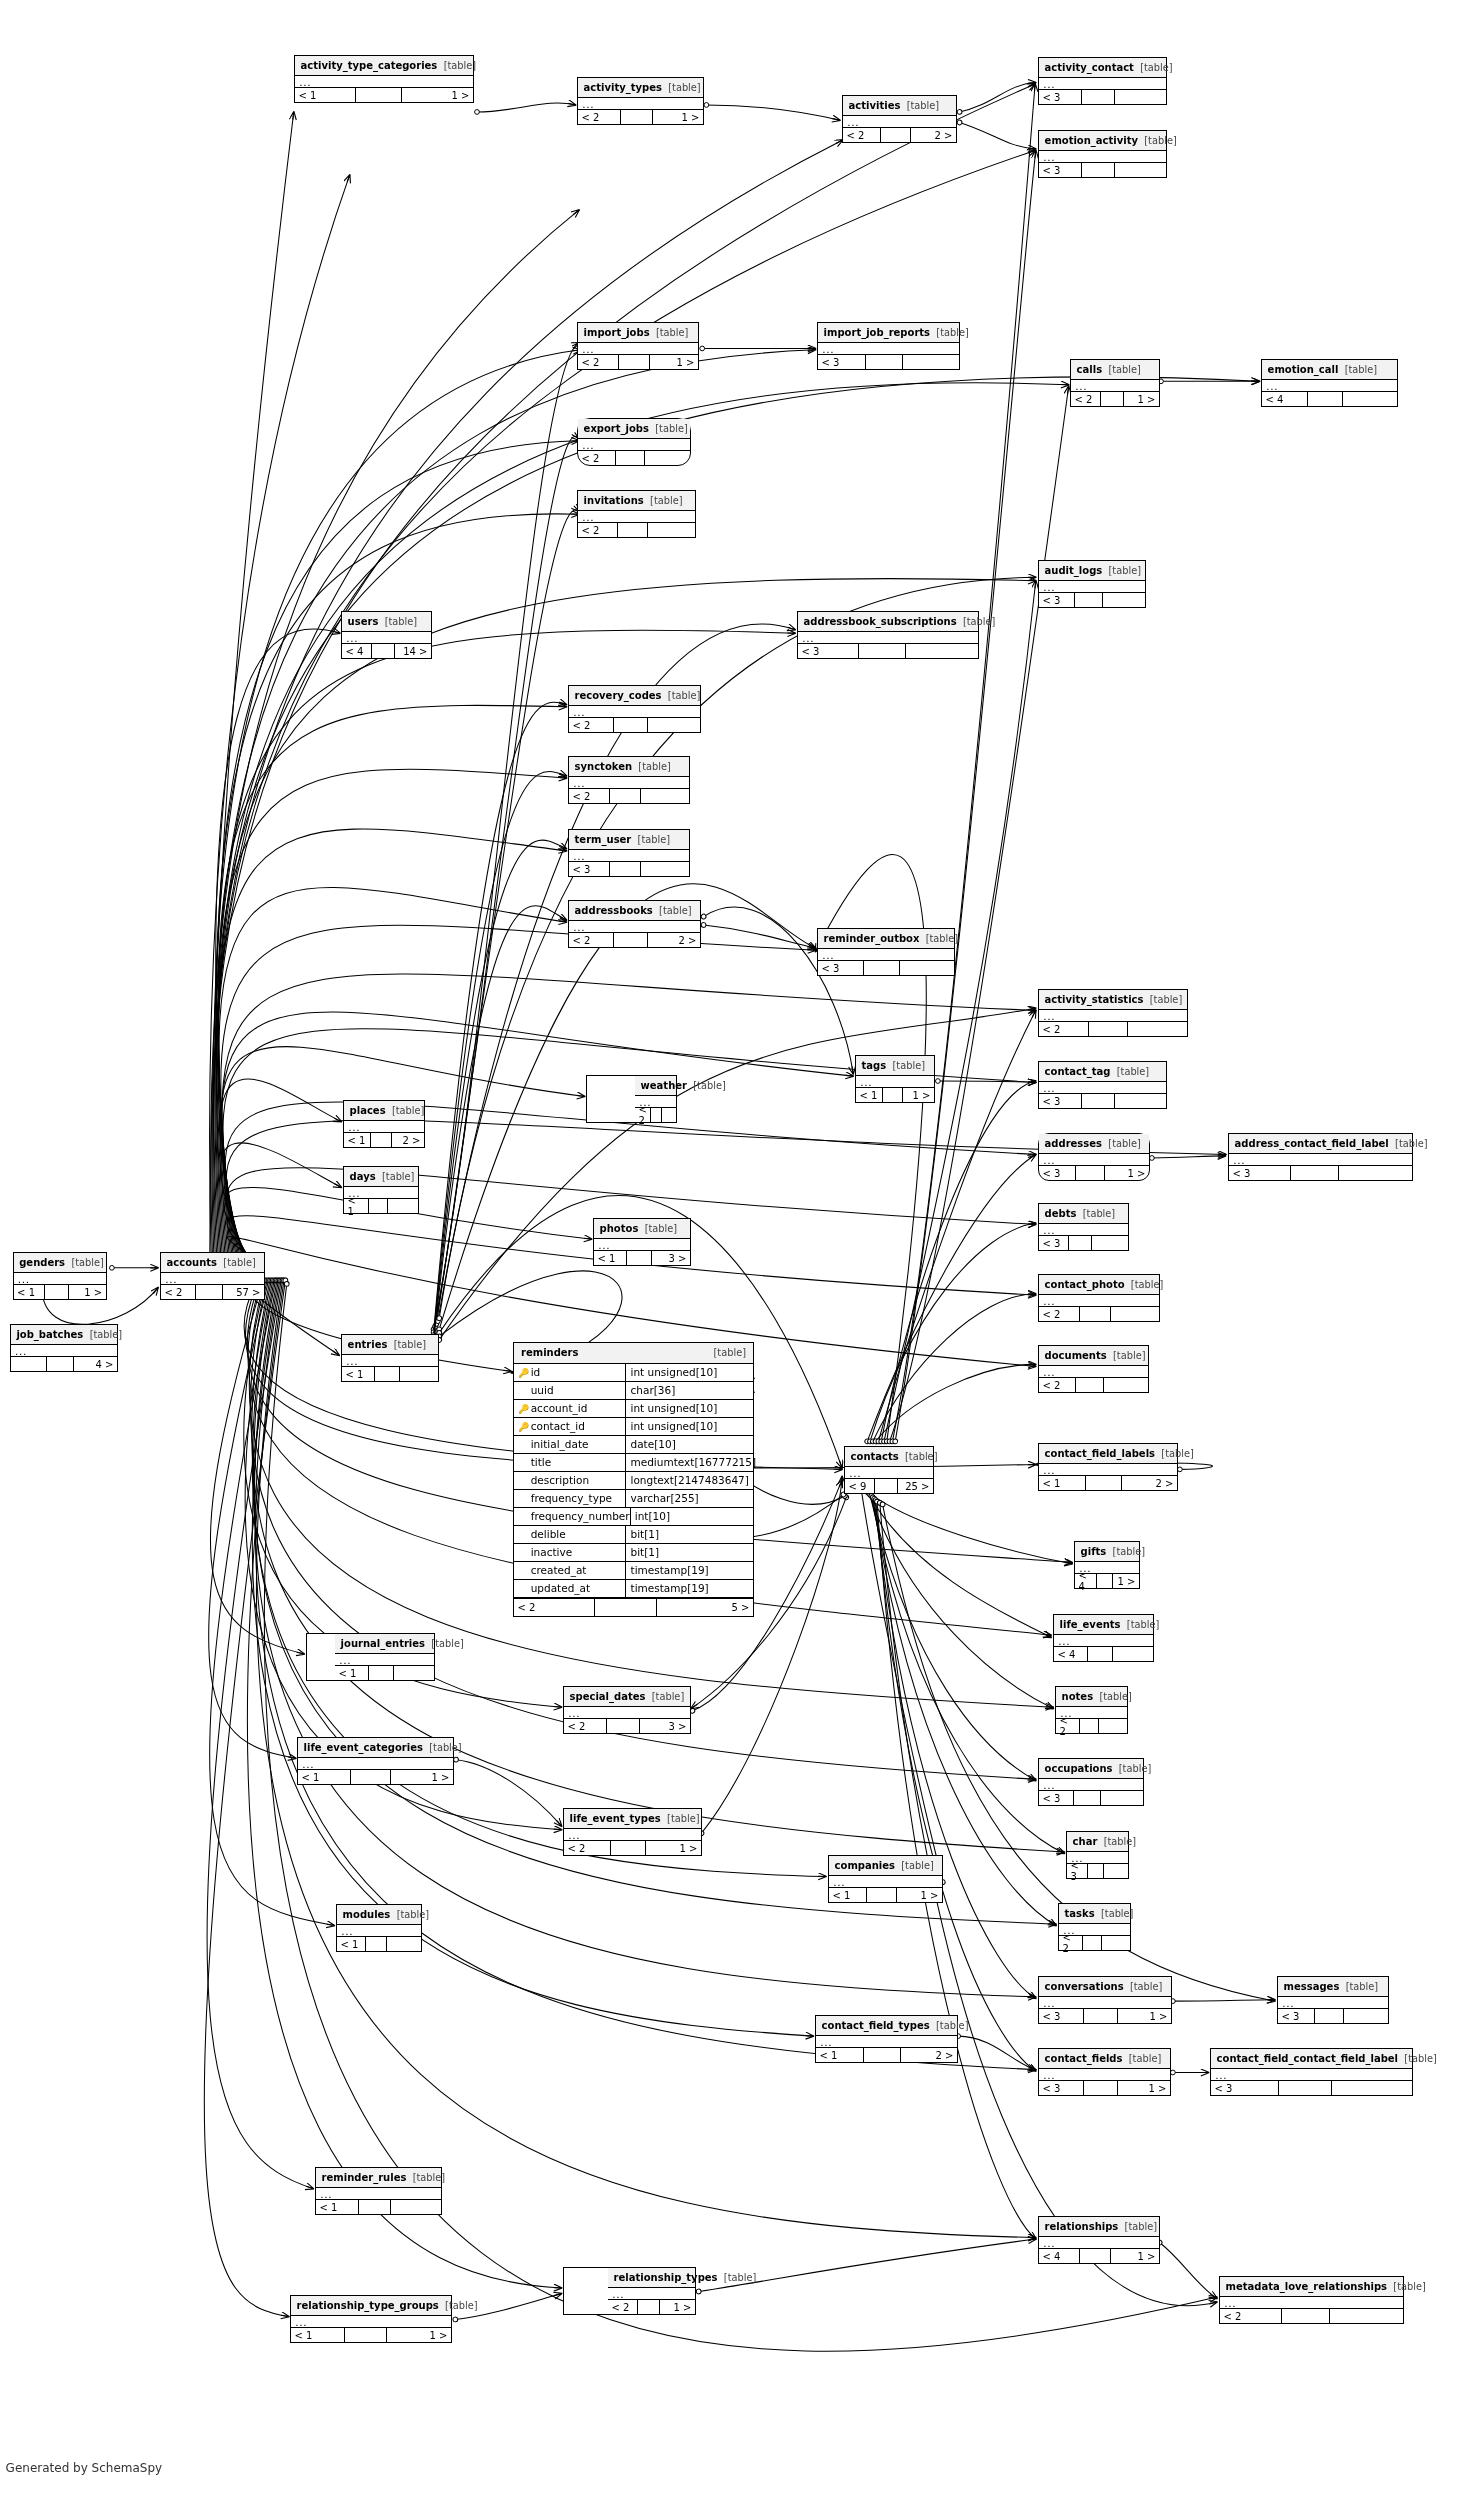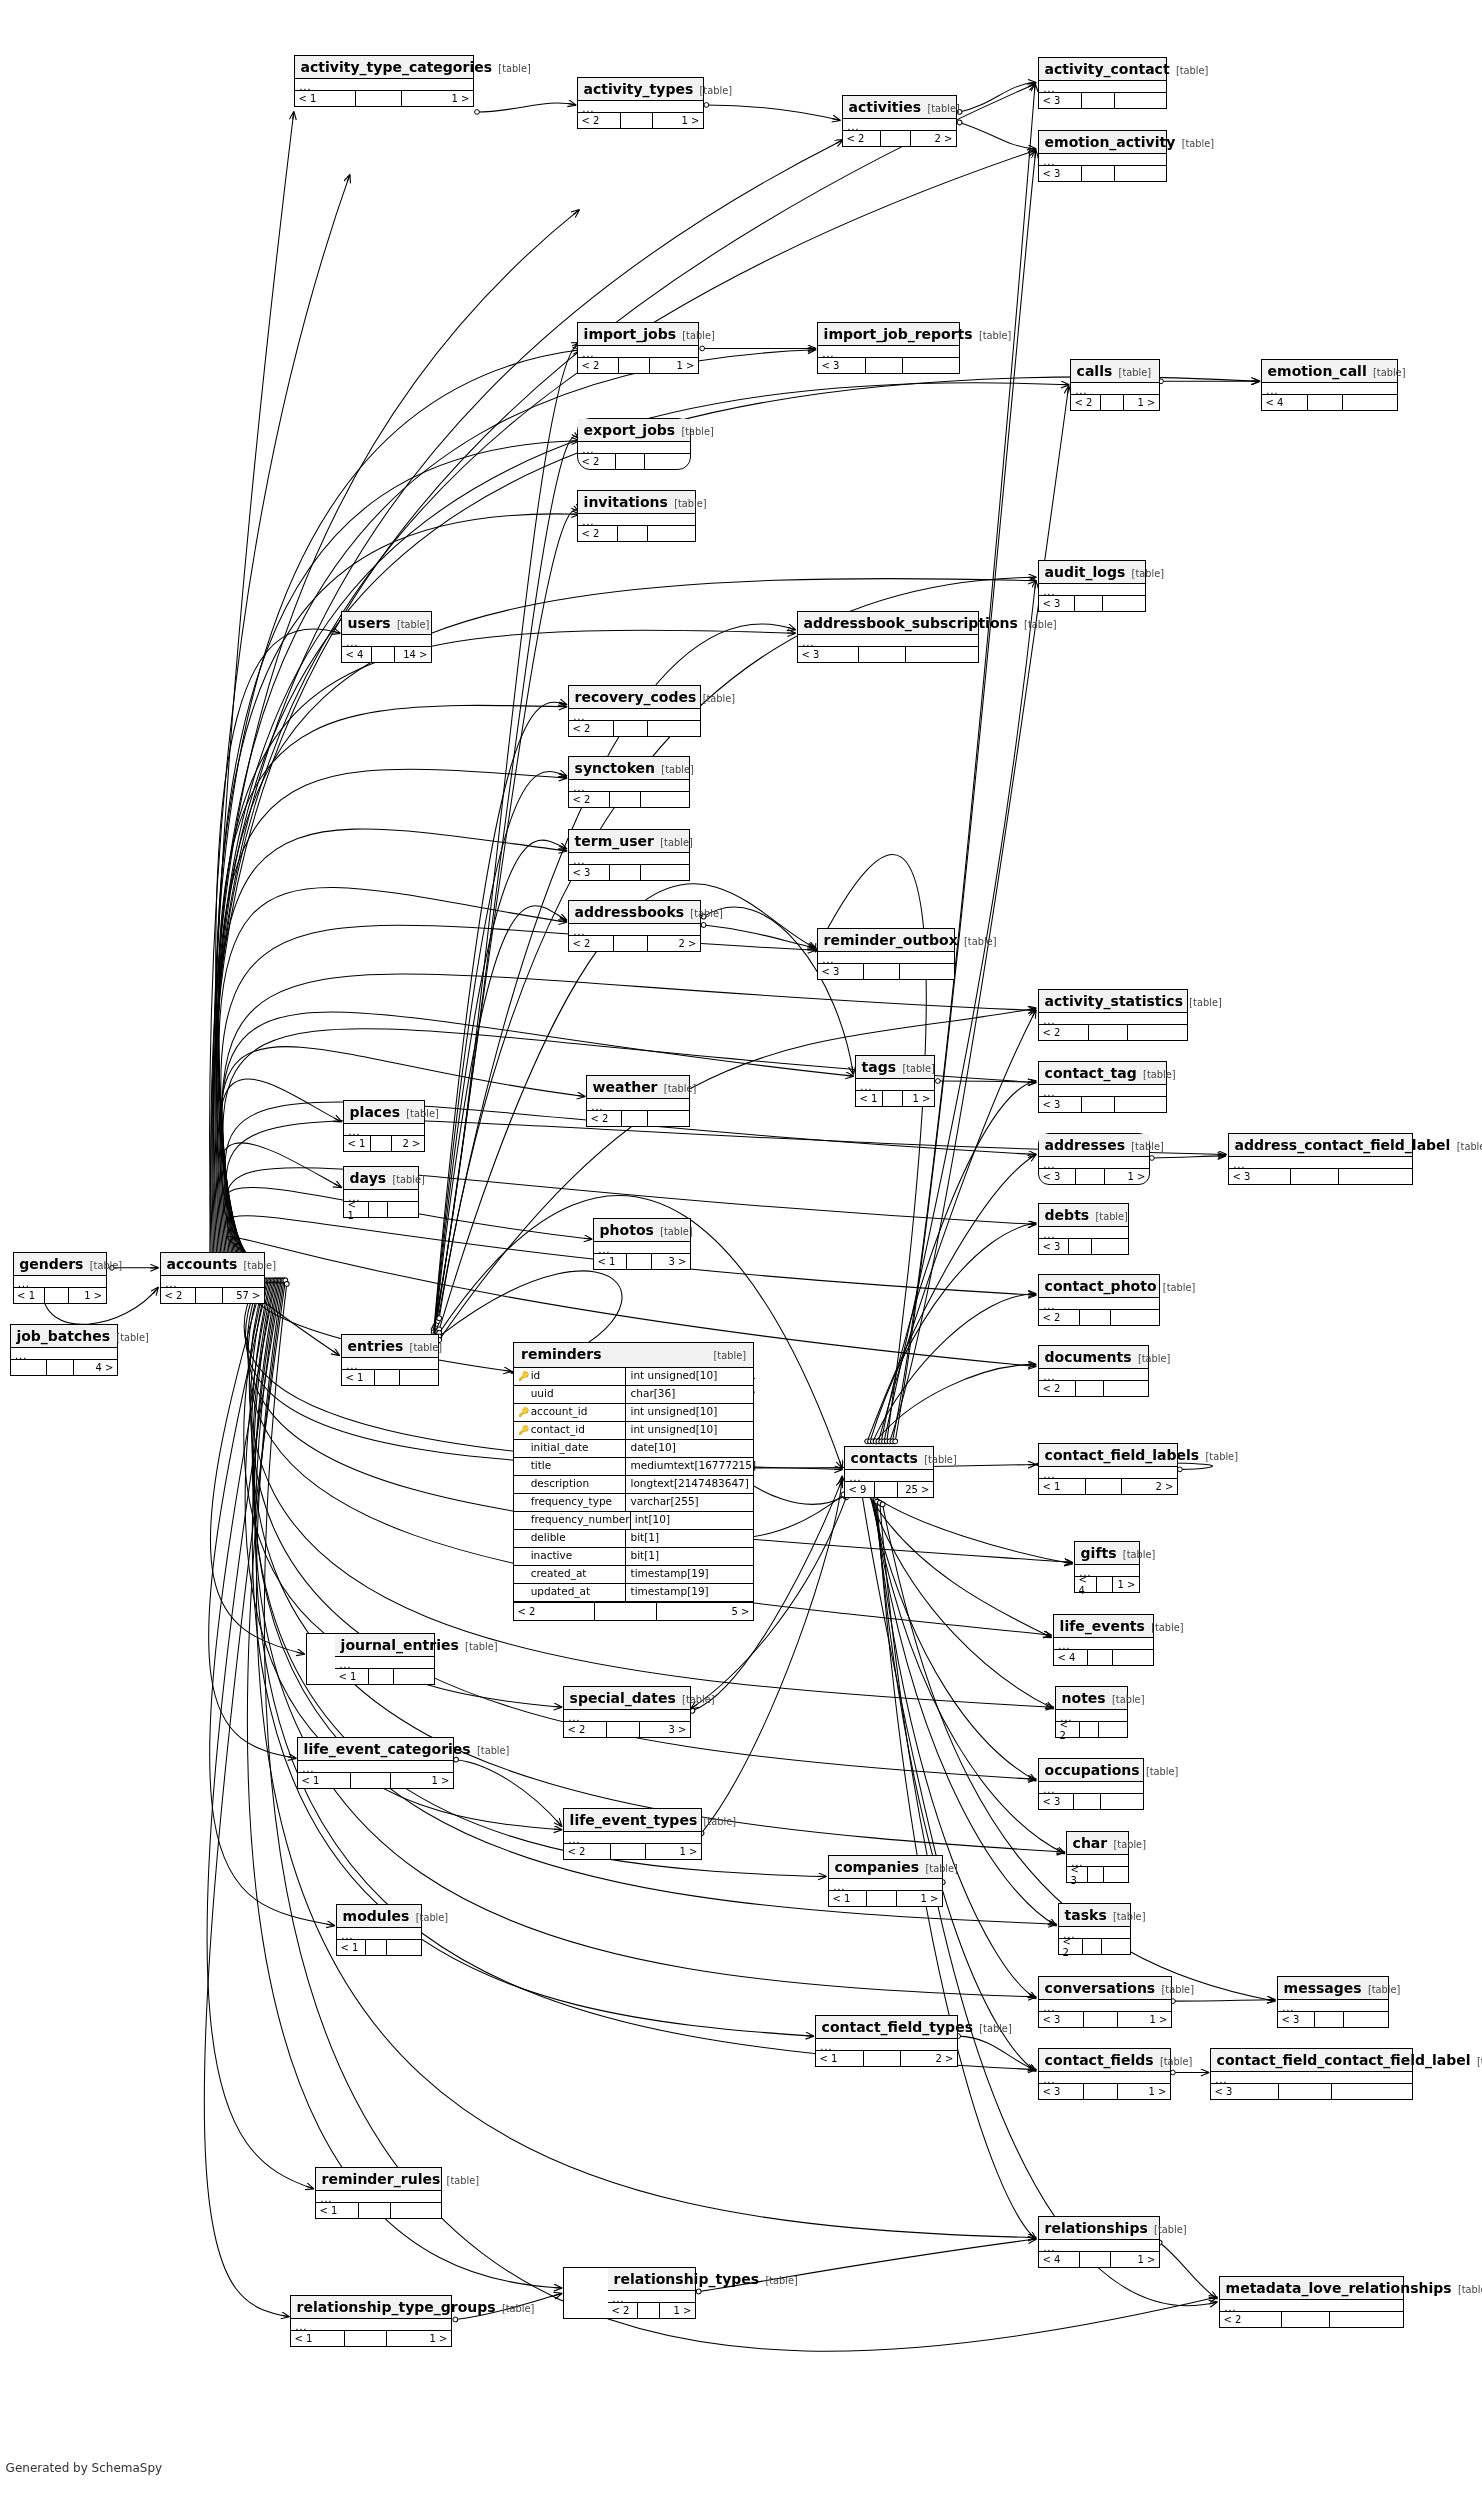--- a/index.html
+++ b/index.html
@@ -4,21 +4,21 @@
 <title>SchemaSpy Relationships Diagram</title>
 <style>
   html,body{margin:0;padding:0;background:#ffffff;}
   body{font-family:"DejaVu Sans","Liberation Sans",sans-serif;color:#000;}
   #canvas{position:relative;width:1482px;height:2500px;background:#fff;overflow:hidden;}
   #edges{position:absolute;left:0;top:0;width:1482px;height:2500px;pointer-events:none;}
   .tbl{position:absolute;background:#ffffff;border:0.7px solid #000;box-sizing:border-box;
        font-size:10.5px;line-height:1.1;}
   .tbl .hdr{background:#f2f2f2;border-bottom:0.7px solid #000;padding:3.5px 5.6px;white-space:nowrap;
             display:flex;align-items:baseline;gap:6.3px;}
-  .tbl .hdr .nm{font-weight:bold;font-size:14px;}
+  .tbl .hdr .nm{font-weight:bold;font-size:10px;}
   .tbl .hdr .tag{color:#444;font-size:9.8px;}
   .tbl .dots{border-bottom:0.7px solid #000;padding:1.4px 4.2px 2.8px 4.2px;height:12px;box-sizing:border-box;
              font-size:10.5px;color:#000;letter-spacing:0.7px;}
   .tbl .foot{display:flex;height:14.7px;}
   .tbl .foot .c{border-right:0.7px solid #000;box-sizing:border-box;padding:0.7px 3.5px;
                 font-size:10px;display:flex;align-items:center;}
   .tbl .foot .c:last-child{border-right:none;}
   .tbl .foot .lft{flex:0 0 34%;justify-content:flex-start;}
   .tbl .foot .mid{flex:0 0 26%;}
   .tbl .foot .rgt{flex:1 1 auto;justify-content:flex-end;}
@@ -436,21 +436,21 @@
         <span class="nm">contact_tag</span>
         <span class="tag">[table]</span>
       </div>
       <div class="dots">...</div>
       <div class="foot">
         <div class="c lft">&lt; 3</div>
         <div class="c mid"></div>
         <div class="c rgt"></div>
       </div>
     </div>
-    <div class="tbl" style="left: 586px; top: 1075px; width: 104px;">
+    <div class="tbl" style="left: 586px; top: 1075px; width: 91px; padding-left: 48px;">
       <div class="hdr">
         <span class="nm">weather</span>
         <span class="tag">[table]</span>
       </div>
       <div class="dots">...</div>
       <div class="foot">
         <div class="c lft">&lt; 2</div>
         <div class="c mid"></div>
         <div class="c rgt"></div>
       </div>

